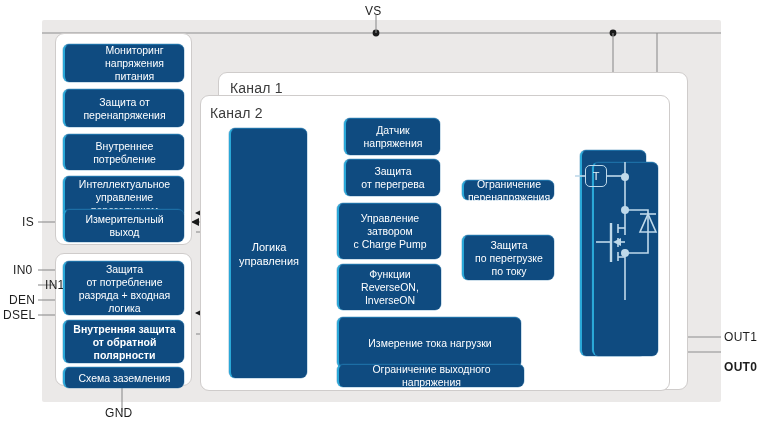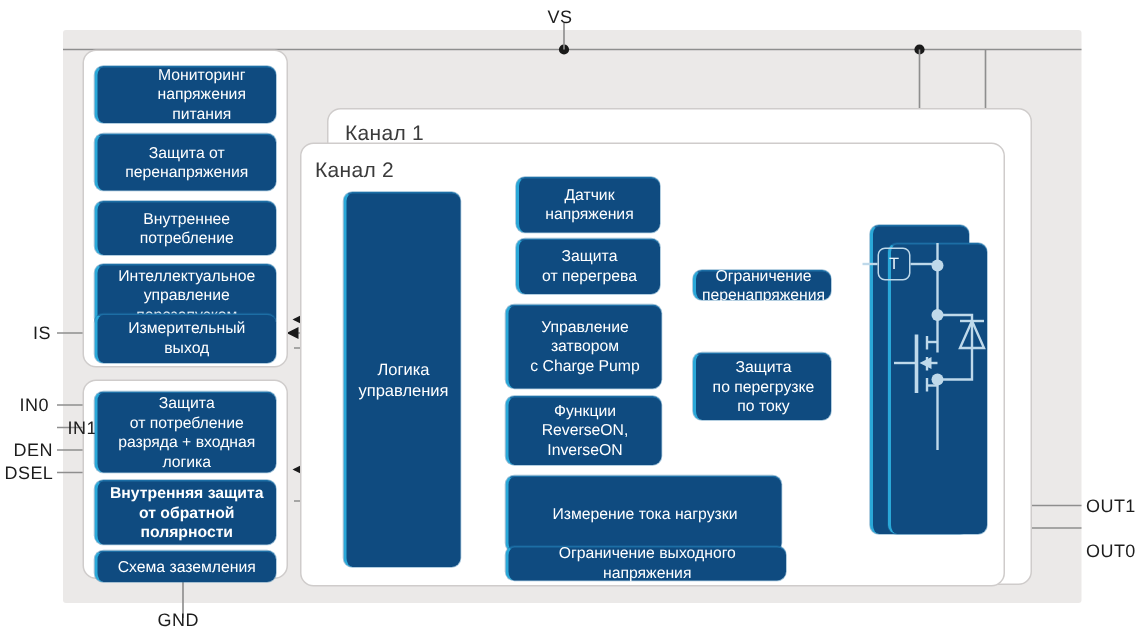--- a/index.html
+++ b/index.html
@@ -197,21 +197,21 @@
   <div class="panel" style="left:55px; top:253px; width:137px; height:133px;"></div>
 
   <div class="pin-label" style="left:365px; top:4px;">VS</div>
   <div class="pin-label" style="left:105px; top:406px;">GND</div>
   <div class="pin-label" style="left:22px; top:215px;">IS</div>
   <div class="pin-label" style="left:13px; top:263px;">IN0</div>
   <div class="pin-label" style="left:13px; top:278px;margin-left:32px;">IN1</div>
   <div class="pin-label" style="left:9px; top:293px;">DEN</div>
   <div class="pin-label" style="left:3px; top:308px;">DSEL</div>
   <div class="pin-label" style="left:724px; top:330px;">OUT1</div>
-  <div class="pin-label" style="left:724px; top:360px;">OUT0</div>
+  <div class="pin-label" style="left:724px; top:360px;font-weight:bold;">OUT0</div>
 
   <div class="blk" style="left:63px; top:44px; width:121px; height:38px;padding-left:24px;">
     <div>
       <span>Мониторинг</span>
       <span>напряжения питания</span>
     </div>
   </div>
   <div class="blk" style="left:63px; top:89px; width:121px; height:38px;">
     <div>
       <span>Защита от</span>

